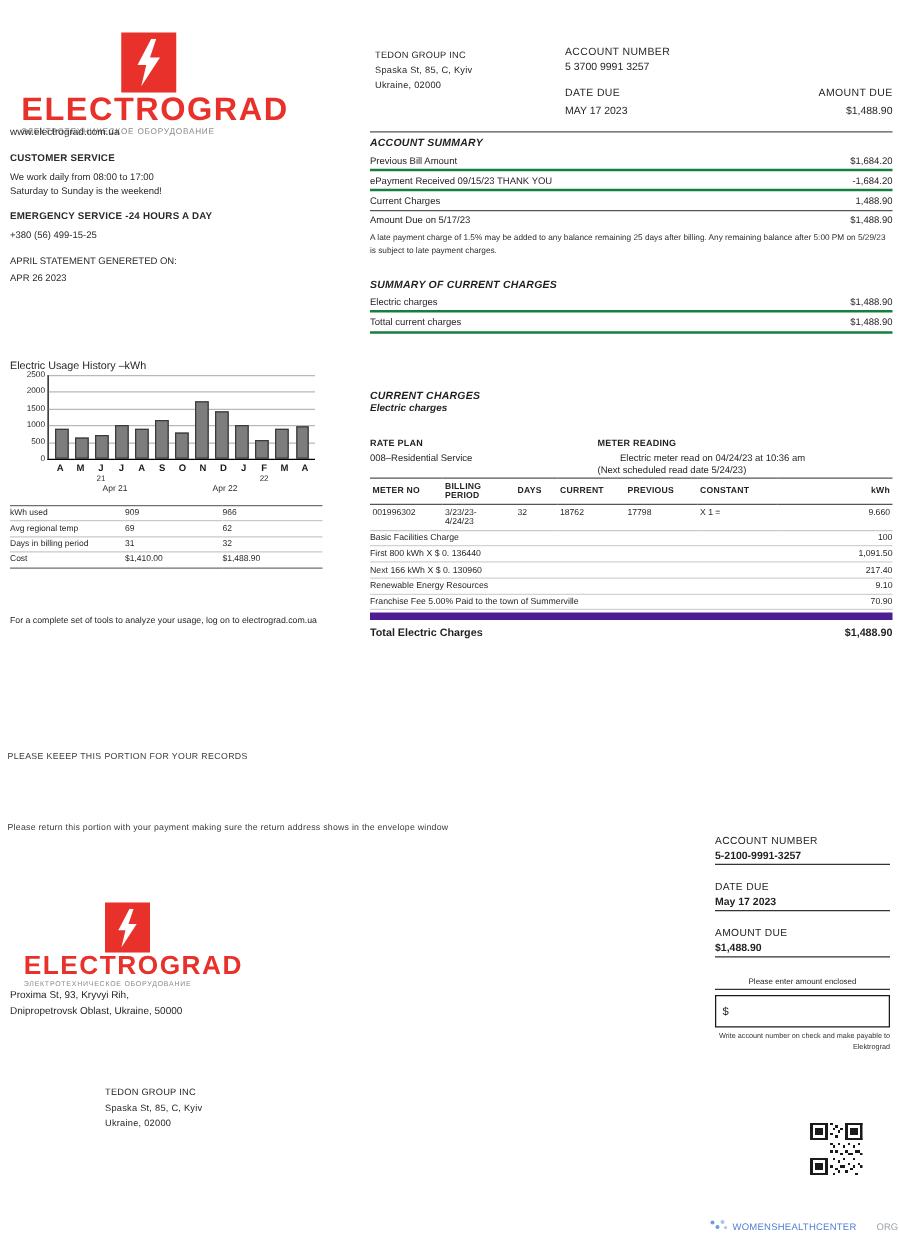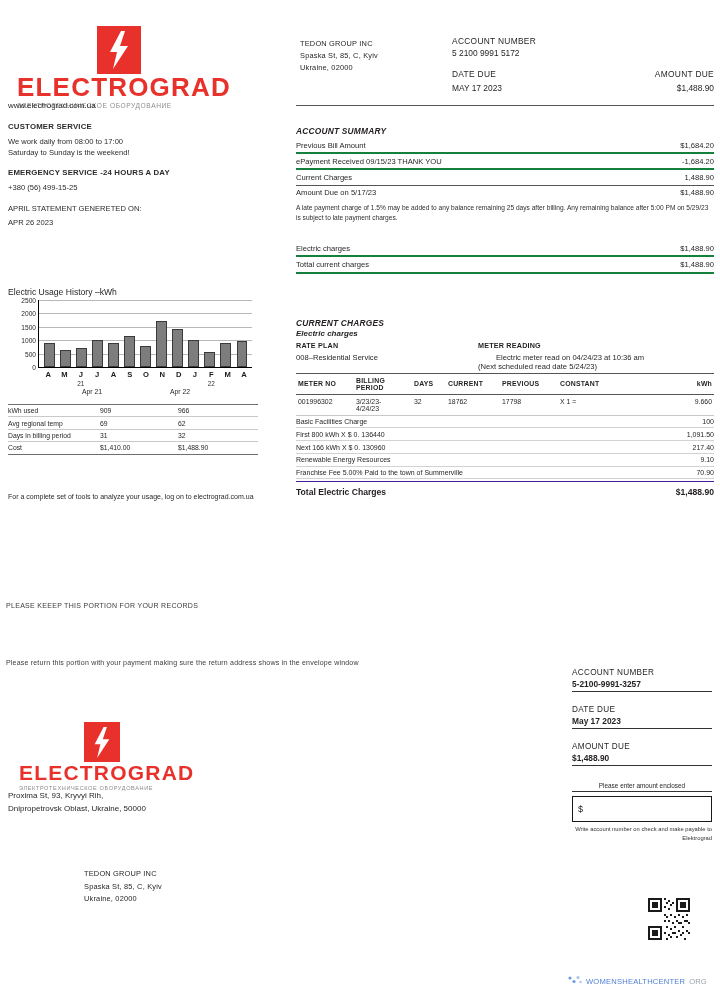--- a/index.html
+++ b/index.html
@@ -152,21 +152,21 @@
     font-weight: bold; text-align: left; font-size: 6.9px;
     padding: 3px 2px; border-top: 1px solid #555; border-bottom: 1px solid #555;
     letter-spacing: .2px;
   }
   .mtable td { padding: 3px 2px; vertical-align: top; }
   .mtable td.r { text-align: right; }
   .mtable tr.bdr td { border-bottom: 1px solid #c9c9c9; }
   .chg-row { display: flex; justify-content: space-between; padding: 2.4px 0; border-bottom: 1px solid #d2d2d2; font-size: 7px; }
   .total-row {
     display: flex; justify-content: space-between;
-    padding: 5px 0 0 0; border-top: 1px solid #4c1d95; margin-top: 2px;
+    padding: 5px 0 0 0; border-top: 6px solid #4c1d95; margin-top: 2px;
     font-weight: bold; font-size: 8.6px;
   }
 
   
   .stub-addr {
     position: absolute; left: 8px; top: 790px;
     font-size: 8px; line-height: 1.6;
   }
   .stub-cust {
     position: absolute; left: 84px; top: 868px;
@@ -184,21 +184,21 @@
   .qr { position: absolute; left: 648px; top: 898px; width: 42px; height: 42px; }
   .qr svg { display: block; }
 
   
   .wm {
     position: absolute; left: 568px; top: 975px;
     display: flex; align-items: center; font-size: 7.6px;
   }
   .wm .dots { margin-right: 4px; }
   .wm .t1 { color: #4f7fd6; letter-spacing: .2px; }
-  .wm .t2 { color: #9aa3ad; margin-left: 4px; }
+  .wm .t2 { color: #9aa3ad; margin-left: 16px; }
 </style>
 </head>
 <body>
 
 <div class="page">
 
   <div class="logo-block" style="left:8px; top:26px;">
     <div class="logo-mark" style="width:44px;height:48px;">
       <svg width="22" height="38" viewBox="0 0 22 38" aria-hidden="true">
         <path d="M13 0 L2 21 H9 L5 38 L20 15 H12 L17 0 Z" fill="#ffffff"></path>
@@ -211,21 +211,21 @@
   </div>
 
   <div class="cust-addr">
     <div>TEDON GROUP INC</div>
     <div>Spaska St, 85, C, Kyiv</div>
     <div>Ukraine, 02000</div>
   </div>
 
   <div class="acct-head">
     <div class="lbl">ACCOUNT NUMBER</div>
-    <div class="val">5 2100 9991 5172</div>
+    <div class="val">5 3700 9991 3257</div>
     <div class="row2">
       <span class="lbl">DATE DUE</span>
       <span class="lbl">AMOUNT  DUE</span>
     </div>
     <div class="row3">
       <span class="val">MAY 17 2023</span>
       <span class="val">$1,488.90</span>
     </div>
   </div>
 
@@ -359,21 +359,21 @@
       </tbody>
   </table>
 
   <div class="left-foot">For a complete set of tools to analyze your usage, log on to electrograd.com.ua</div>
   <div class="keep-note">PLEASE KEEEP THIS PORTION FOR YOUR RECORDS</div>
   <div class="return-note">Please return this portion  with your payment making sure the return address  shows  in the envelope window</div>
 
   <div class="rpanel">
 
     <div class="rp-hdrline"></div>
-    <div class="sec-title" style="margin-top:20px;">ACCOUNT SUMMARY</div>
+    <div class="sec-title" style="margin-top:3px;">ACCOUNT SUMMARY</div>
 
     <div class="lrow" style="margin-top:2px;">
       <span>Previous Bill Amount</span>
       <span class="amt">$1,684.20</span>
     </div>
     <div class="lrow">
       <span>ePayment Received 09/15/23 THANK YOU</span>
       <span class="amt">-1,684.20</span>
     </div>
     <div class="lrow thick">
@@ -381,35 +381,36 @@
       <span class="amt">1,488.90</span>
     </div>
     <div class="lrow noline">
       <span>Amount Due on 5/17/23</span>
       <span class="amt">$1,488.90</span>
     </div>
     <div class="fine">A late payment charge  of 1.5% may be added to any balance remaining 25 days after  billing. Any remaining balance after 5:00 PM on 5/29/23 is subject to late payment charges.</div>
 
     <div class="spacer"></div>
 
+    <div class="sec-title">SUMMARY OF CURRENT CHARGES</div>
     <div class="lrow" style="margin-top:2px;">
       <span>Electric charges</span>
       <span class="amt" style="width:110px;">$1,488.90</span>
     </div>
     <div class="lrow">
       <span>Tottal current charges</span>
       <span class="amt" style="width:110px;">$1,488.90</span>
     </div>
 
     <div style="height:44px;"></div>
 
     <div class="sec-title">CURRENT CHARGES</div>
     <div class="bold ital" style="font-size:8px; margin-top:1px;">Electric charges</div>
 
-    <div class="two-col" style="margin-top:3px;">
+    <div class="two-col" style="margin-top:19px;">
       <div class="a">
         <div class="small-head">RATE PLAN</div>
         <div style="margin-top:3px;">008–Residential Service</div>
       </div>
       <div class="b">
         <div class="small-head">METER  READING</div>
         <div style="margin-top:3px;padding-left:18px;">Electric meter read on 04/24/23 at 10:36 am</div>
         <div>(Next scheduled read date 5/24/23)</div>
       </div>
     </div>

